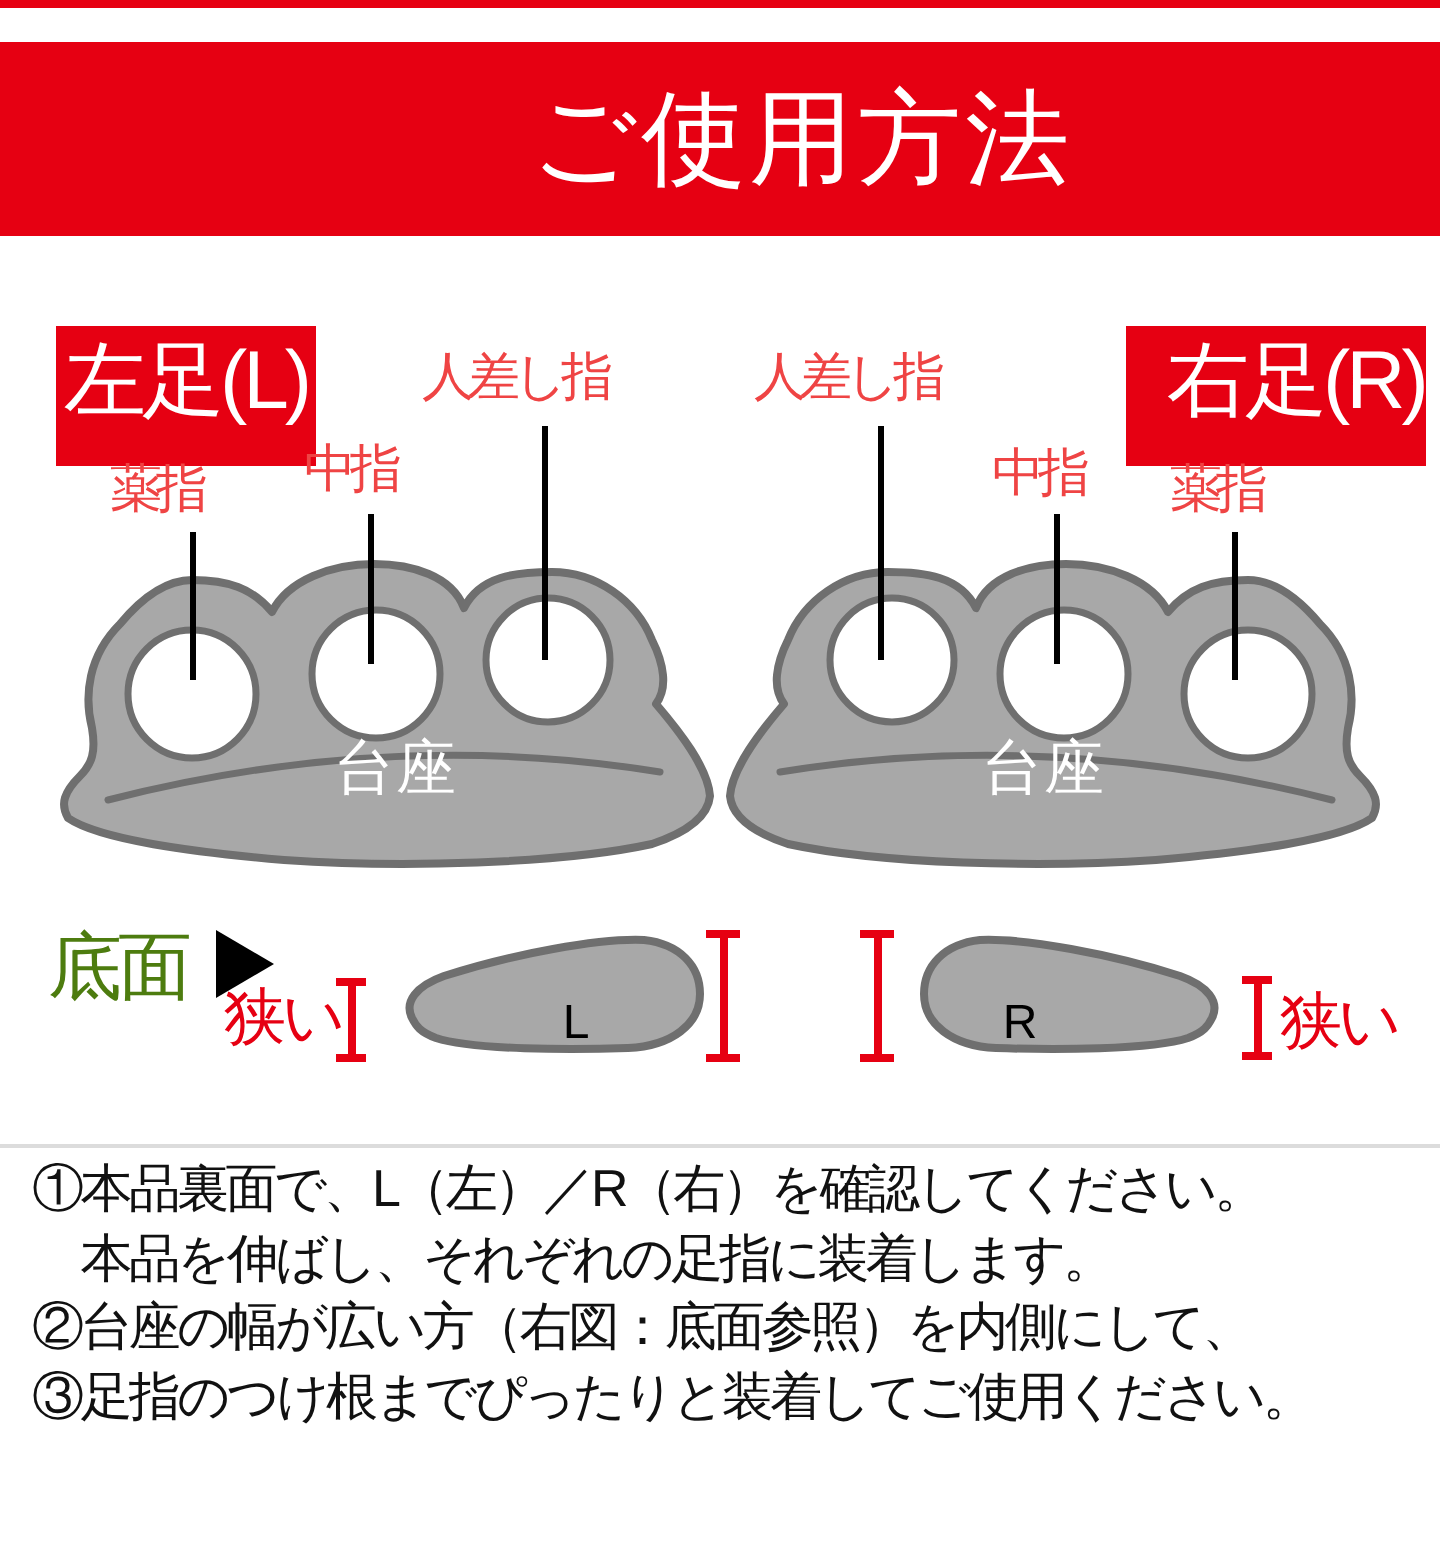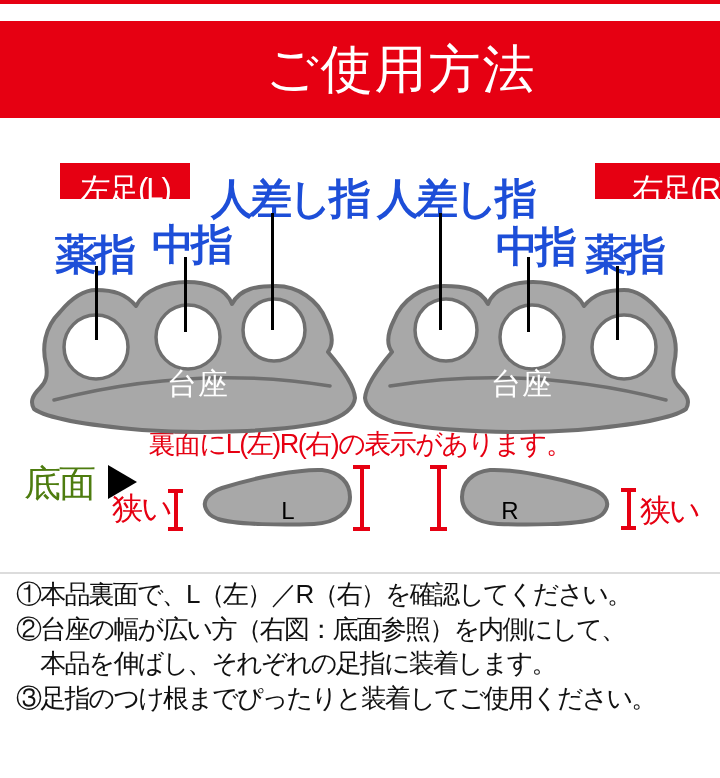--- a/index.html
+++ b/index.html
@@ -9,26 +9,26 @@
   }
   
   .top-strip{position:absolute;left:0;top:0;width:720px;height:4px;background:var(--red);}
   .banner{
     position:absolute;left:0;top:21px;width:720px;height:97px;background:var(--red);
     display:flex;align-items:center;justify-content:center;padding-left:41px;
   }
   .banner-title{color:#ffffff;font-size:52px;letter-spacing:2px;font-weight:400;}
   
   .badge{
-    position:absolute;background:var(--red);color:#ffffff;font-size:31px;letter-spacing:-2px;
-    height:36px;line-height:54px;text-align:center;width:130px;margin-left:32px;
+    position:absolute;background:var(--red);color:#ffffff;font-size:41px;letter-spacing:-2px;
+    height:70px;line-height:54px;text-align:center;width:130px;
   }
   .badge-left{left:28px;top:163px;}
   .badge-right{left:563px;top:163px;padding-left:20px;}
-  .toe-label{position:absolute;color:#1d4ed8;font-size:42px;letter-spacing:-3px;white-space:nowrap;font-weight:bold;}
+  .toe-label{position:absolute;color:#ef4444;font-size:26px;letter-spacing:-3px;white-space:nowrap;}
   .lbl-index-l{left:211px;top:171px;}
   .lbl-middle-l{left:152px;top:217px;}
   .lbl-ring-l{left:55px;top:227px;}
   .lbl-index-r{left:377px;top:171px;}
   .lbl-middle-r{left:496px;top:219px;}
   .lbl-ring-r{left:585px;top:227px;}
   .pointer{position:absolute;width:3px;background:#000;z-index:5;}
   .pt-ring-l{left:95px;top:266px;height:74px;}
   .pt-middle-l{left:184px;top:257px;height:75px;}
   .pt-index-l{left:271px;top:213px;height:117px;}
@@ -143,21 +143,20 @@
         C 250,156 170,158 112,154
         C 66,150 20,144 4,133 Z"></path>
       <circle class="shape-hole" cx="66" cy="71" r="32"></circle>
       <circle class="shape-hole" cx="158" cy="61" r="32"></circle>
       <circle class="shape-hole" cx="244" cy="54" r="31"></circle>
       <path class="shape-arc" d="M 24,124 Q 165,88 300,110"></path>
     </g>
     <text class="base-text" x="162" y="118" text-anchor="middle">台座</text>
   </svg>
 
-  <div class="note-red">裏面にL(左)R(右)の表示があります。</div>
 
   <div class="bottom-label">底面</div>
   <div class="tri-icon"></div>
 
   <div class="red-word w-narrow-l">狭い</div>
   <div class="ibeam ib-short-l"></div>
 
   <svg class="pad-svg pad-left" viewBox="0 0 158 62">
     <path class="shape-body" d="M 10,42
       C 6,34 12,26 26,21
@@ -184,18 +183,18 @@
     </g>
     <text class="pad-letter" x="52" y="52" text-anchor="middle">R</text>
   </svg>
 
   <div class="ibeam ib-short-r"></div>
   <div class="red-word w-narrow-r">狭い</div>
 
   <div class="divider"></div>
   <div class="instructions">
     <div class="instr-line">①本品裏面で、L（左）／R（右）を確認してください。</div>
+    <div class="instr-line">　本品を伸ばし、それぞれの足指に装着します。</div>
     <div class="instr-line">②台座の幅が広い方（右図：底面参照）を内側にして、</div>
-    <div class="instr-line">　本品を伸ばし、それぞれの足指に装着します。</div>
     <div class="instr-line">③足指のつけ根までぴったりと装着してご使用ください。</div>
   </div>
 
 </div>
 
 </body></html>

